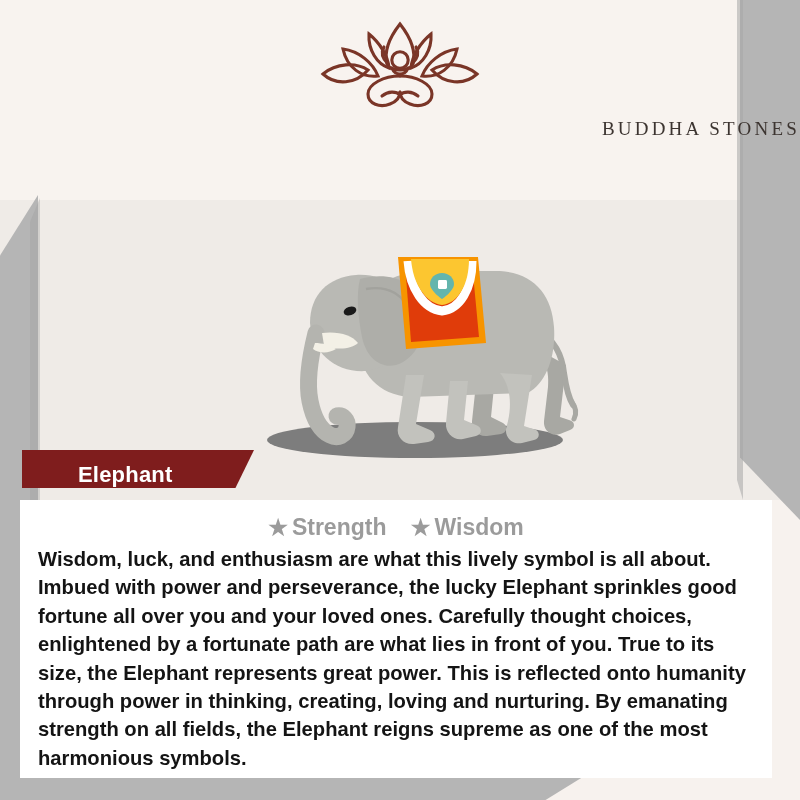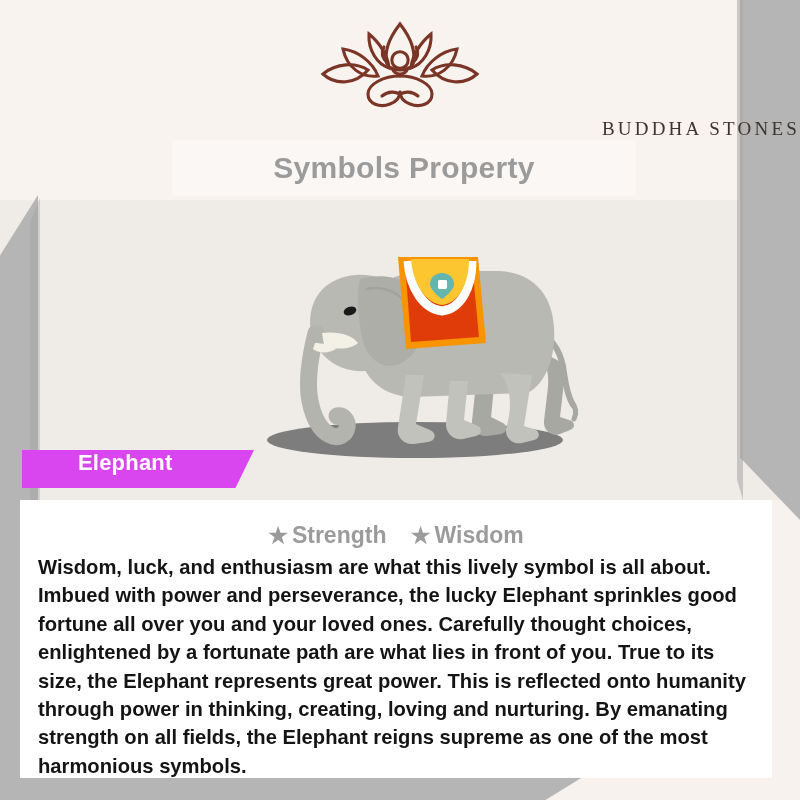--- a/index.html
+++ b/index.html
@@ -62,36 +62,36 @@
     font-family:"Liberation Sans", sans-serif;
   }
 
   
   .scene{position:absolute;left:210px;top:215px;width:400px;height:270px;}
   .scene svg{display:block;width:400px;height:270px;}
 
   
   .ribbon{
     position:absolute;left:22px;top:450px;width:232px;height:38px;
-    background:#d946ef;
+    background:#7f1d1d;
     clip-path:polygon(0 0,100% 0,92% 100%,0 100%);
-    display:flex;align-items:flex-start;
+    display:flex;align-items:flex-end;
   }
   .ribbon-text{
     margin-left:56px;color:#ffffff;font-size:22px;font-weight:bold;
     letter-spacing:.2px;
   }
 
   
   .panel{
     position:absolute;left:20px;top:500px;width:752px;height:278px;
     background:#ffffff;
   }
   .attrs{
-    text-align:center;padding-top:22px;
+    text-align:center;padding-top:14px;
     font-size:23px;font-weight:bold;color:#9b9b9b;
   }
   .attr{display:inline-block;margin:0 9px;white-space:nowrap;}
   .star{color:#9b9b9b;font-size:22px;margin-right:4px;}
   .body-text{
     margin:4px 18px 16px 18px;
     font-size:20.2px;line-height:28.4px;color:#141414;font-weight:bold;
     text-align:left;
   }
 </style>
@@ -136,23 +136,20 @@
         <path d="M82 50 C85 58 95 58 98 50"></path>
 
         <path d="M90 58 C74 58 58 66 58 76 C58 86 70 90 80 86 C88 83 90 78 90 74"></path>
         <path d="M90 58 C106 58 122 66 122 76 C122 86 110 90 100 86 C92 83 90 78 90 74"></path>
         <path d="M72 78 C78 73 86 73 90 77 C94 73 102 73 108 78"></path>
       </g>
     </svg>
     <div class="logo-text">BUDDHA STONES</div>
   </div>
 
-  <div class="title-banner">
-    <span class="title-text">Symbols Property</span>
-  </div>
 
   <div class="scene">
     <svg viewBox="0 0 400 270">
 
       <ellipse cx="205" cy="225" rx="148" ry="18" fill="#7d7d7d"></ellipse>
 
       <path d="M268 150 L262 206 C261 214 268 222 277 221 L291 219 C297 218 298 211 293 208 L281 202 L286 152 Z" fill="#a8a8a3"></path>
       <path d="M316 128 C332 136 340 152 338 172 L334 206 C333 215 341 222 350 219 L360 215 C366 213 365 206 359 205 L350 202 L356 150 Z" fill="#a8a8a3"></path>
 
       <path d="M330 118 C344 124 352 140 354 158 C356 172 358 182 363 190" fill="none" stroke="#a8a8a3" stroke-width="6" stroke-linecap="round"></path>

